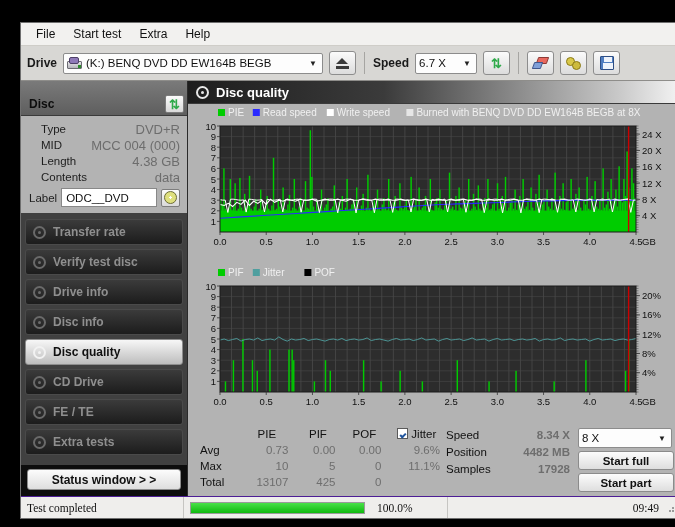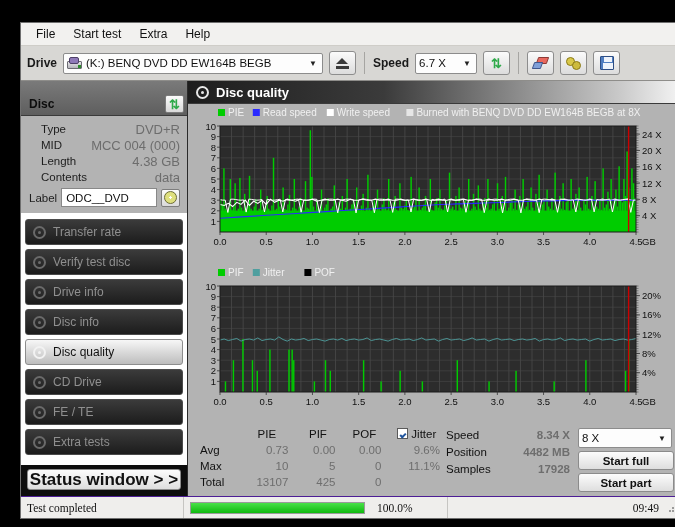--- a/index.html
+++ b/index.html
@@ -48,31 +48,31 @@
   .minibtn{width:19px;height:18px;background:linear-gradient(#fbfbfb,#d9d9d9);border:1px solid #7d7d7d;border-radius:2px;display:flex;align-items:center;justify-content:center;box-sizing:border-box;}
   .discinfo{background:#b3b3b3;padding:5px 7px 6px 8px;}
   .row{display:flex;justify-content:space-between;align-items:center;height:16px;margin-left:12px;}
   .row .k{font-size:11.5px;color:#1d1d1d;}
   .row .v{font-size:13px;color:#6d6d6d;}
   .labelrow{display:flex;align-items:center;margin-top:3px;gap:4px;}
   .labelrow .k{font-size:11.5px;color:#1d1d1d;}
   .lbox{flex:1;height:19px;background:#fff;border:1px solid #888;box-sizing:border-box;display:flex;align-items:center;padding-left:4px;font-size:11.5px;color:#111;}
   .cdicon{width:13px;height:13px;border-radius:50%;background:radial-gradient(circle at 50% 50%,#fff 0 14%,#dfe07e 16% 100%);border:1px solid #6d6d35;box-sizing:border-box;}
 
-  .navlist{flex:1;padding:6px 4px 4px 4px;display:flex;flex-direction:column;gap:4px;background:#ffffff;}
+  .navlist{flex:1;padding:6px 4px 4px 4px;display:flex;flex-direction:column;gap:4px;background:#404040;font-weight:bold;}
   .nav{height:26px;border-radius:3px;display:flex;align-items:center;padding-left:7px;gap:7px;background:linear-gradient(#3b3b3b,#1c1c1c);border:1px solid #4a4a4a;box-sizing:border-box;cursor:default;}
   .nav .nl{font-size:12px;color:#8f8f8f;}
   .nav.sel{background:linear-gradient(#f7f7f7,#bdbdbd);border:1px solid #8d8d8d;}
   .nav.sel .nl{color:#111;}
   .navicon{width:13px;height:13px;border-radius:50%;border:2px solid #6a6a6a;box-sizing:border-box;position:relative;}
   .navicon:after{content:"";position:absolute;left:3px;top:3px;width:3px;height:3px;border-radius:50%;background:#6a6a6a;}
   .nav.sel .navicon{border-color:#f2f2f2;}
   .nav.sel .navicon:after{background:#f2f2f2;}
   .statuswrap{padding:4px 6px 6px 6px;background:#0d0d0d;}
-  .statusbtn{width:100%;height:21px;background:linear-gradient(#fcfcfc,#dedede);border:1px solid #8b8b8b;border-radius:3px;font-size:17px;color:#111;display:flex;align-items:center;justify-content:center;box-sizing:border-box;font-weight:bold;text-align:center;}
+  .statusbtn{width:100%;height:21px;background:linear-gradient(#fcfcfc,#dedede);border:1px solid #8b8b8b;border-radius:3px;font-size:12px;color:#111;display:flex;align-items:center;justify-content:center;box-sizing:border-box;font-weight:bold;text-align:center;}
 
   
   .main{flex:1;display:flex;flex-direction:column;min-width:0;background:#b3b3b3;border-left:1px solid #2a2a2a;}
   .mainhdr{height:22px;background:linear-gradient(90deg,#1d1d1d 0%,#3b3b3b 40%,#c9c9c9 88%,#f2f2f2 100%);display:flex;align-items:center;gap:7px;padding-left:8px;border-bottom:1px solid #3a3a3a;}
   .mainhdr .hicon{width:13px;height:13px;border-radius:50%;border:2px solid #e8e8e8;box-sizing:border-box;position:relative;}
   .mainhdr .hicon:after{content:"";position:absolute;left:3px;top:3px;width:3px;height:3px;border-radius:50%;background:#e8e8e8;}
   .mainhdr .ht{font-size:13px;font-weight:bold;color:#fff;}
 
   .charts{flex:1;background:#b3b3b3;position:relative;}
   .chart{position:relative;}

